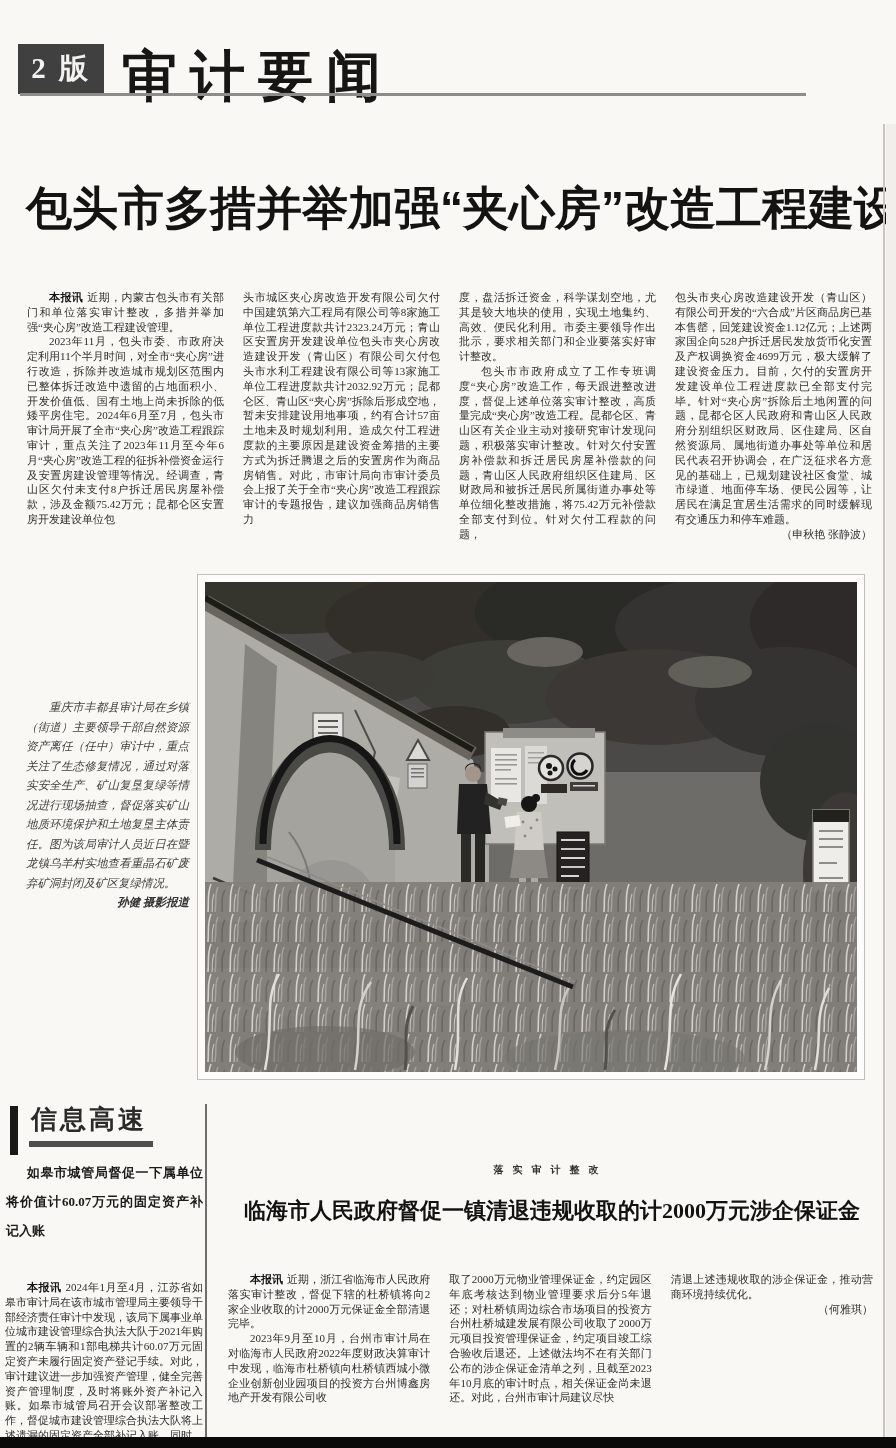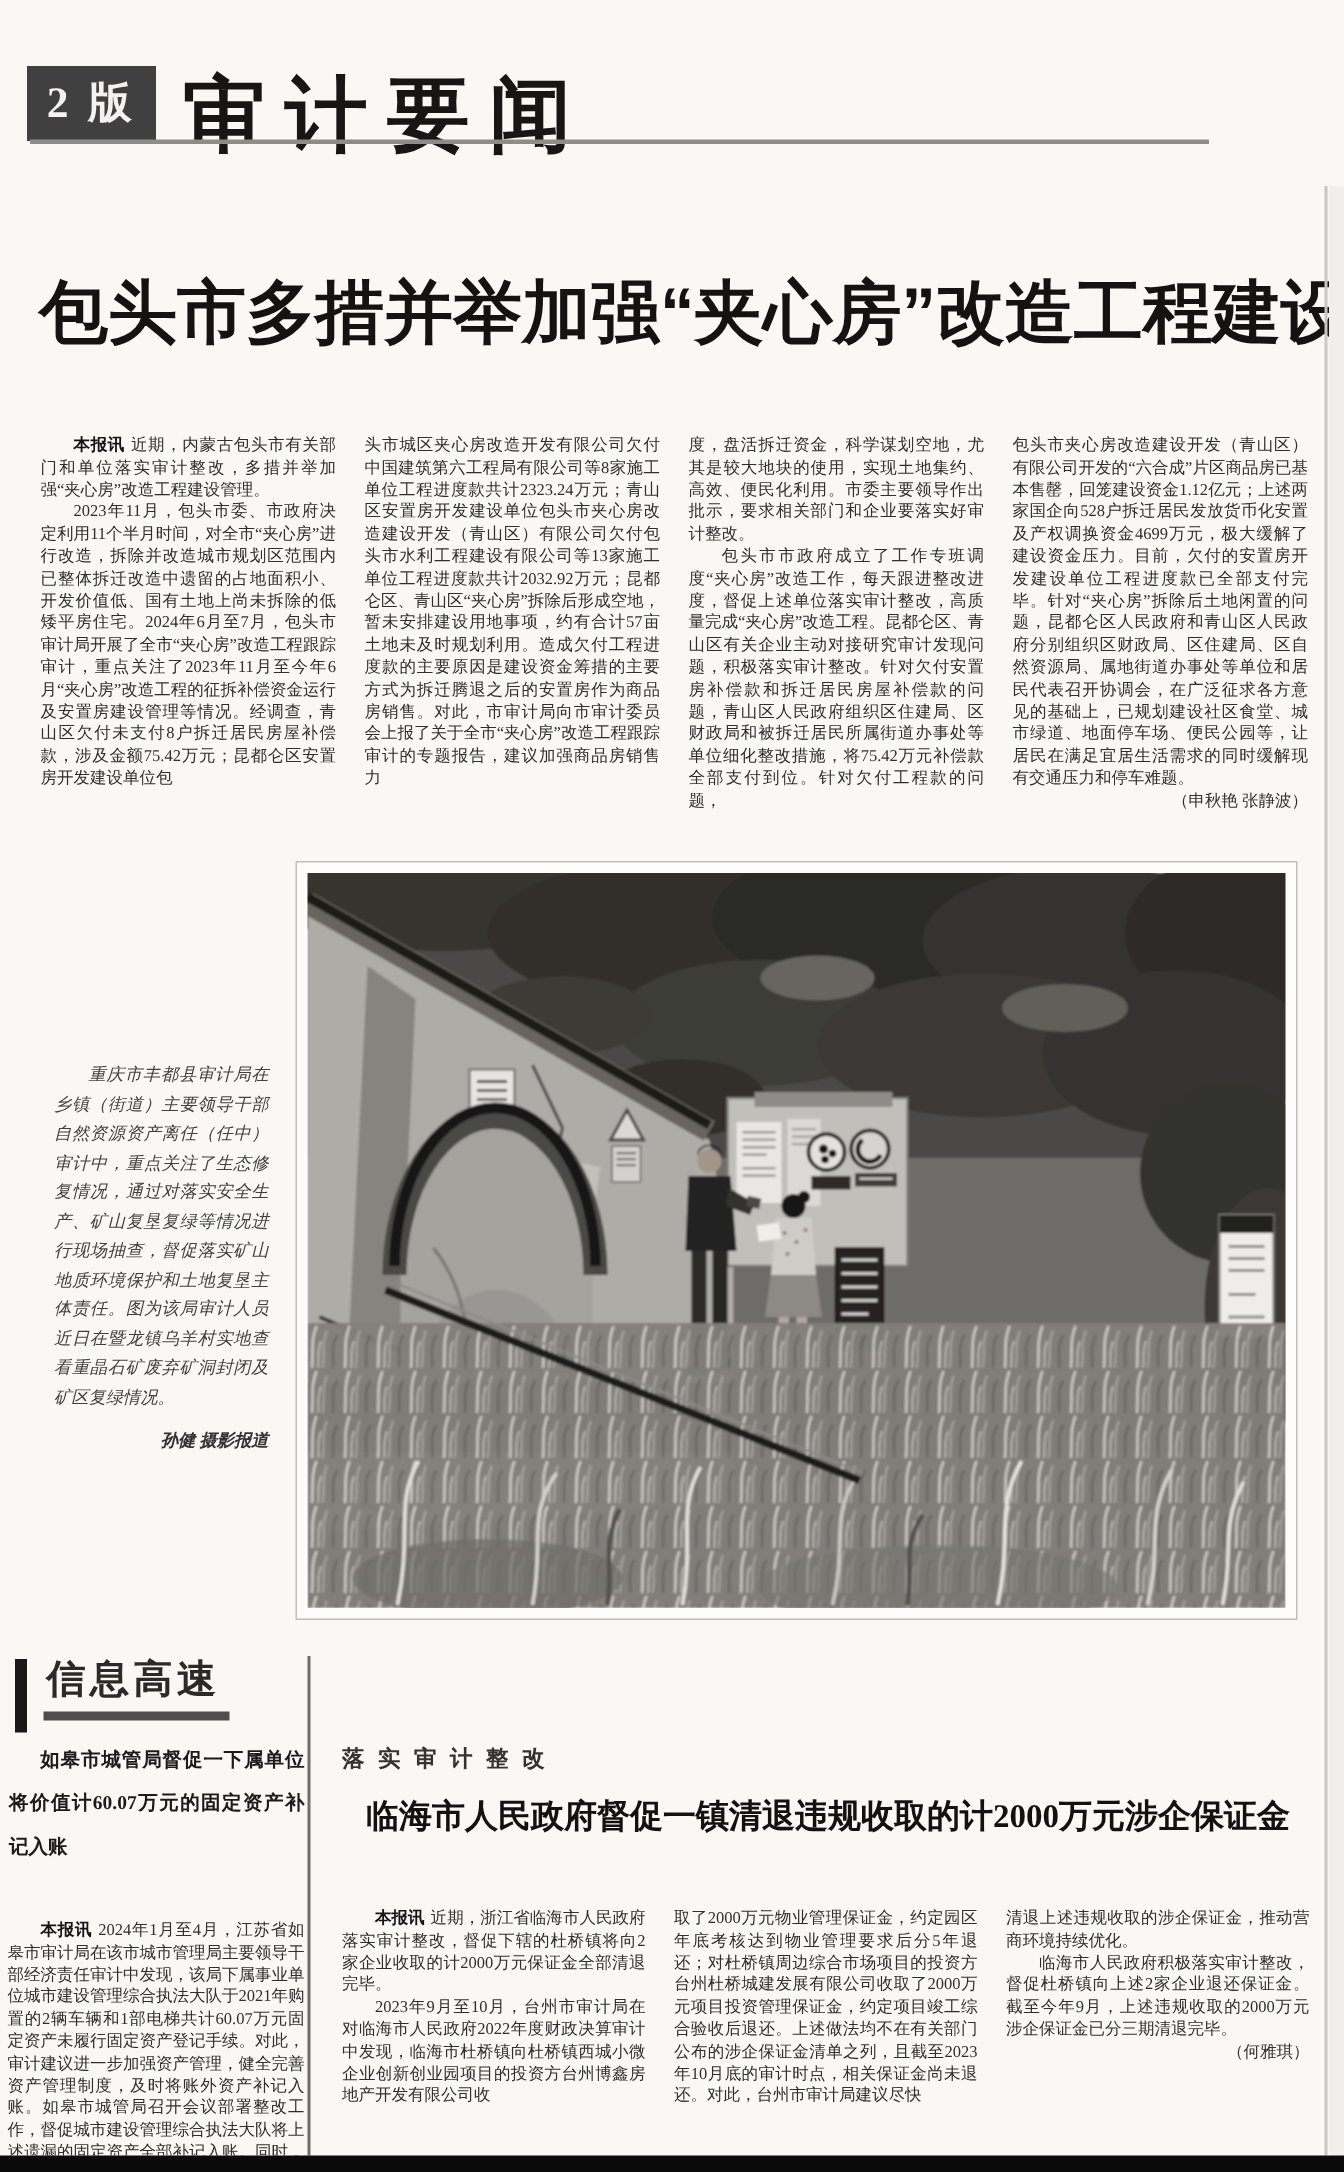--- a/index.html
+++ b/index.html
@@ -30,36 +30,36 @@
   .body-text p.cont{text-indent:0;}
   .body-text b.lead{margin-right:4px;color:#141414;}
   .attr{text-align:right;text-indent:0 !important;}
 
   
   .photo-frame{left:197px;top:574px;width:668px;height:506px;background:#fdfcfa;
     border:1px solid #c2bfba;box-sizing:border-box;padding:7px;}
   .photo-frame svg{display:block;width:652px;height:490px;}
   .caption{left:26px;top:698px;width:163px;font-style:italic;font-size:11.5px;line-height:19.5px;
     text-align:justify;color:#403f3d;}
-  .caption p{margin:10px;text-indent:2em;}
+  .caption p{margin:0;text-indent:2em;}
   .credit{margin-top:14px;text-align:right;font-weight:bold;text-indent:0 !important;color:#333;}
 
   
   .ib-vbar{left:10px;top:1106px;width:8px;height:49px;background:#1a1918;}
   .ib-title{left:31px;top:1102px;font-size:26px;font-weight:900;letter-spacing:3px;color:#2b2a28;
     font-family:"Liberation Sans",sans-serif;}
   .ib-underline{left:29px;top:1141px;width:124px;height:6px;background:#504e4c;}
   .ib-headline{left:6px;top:1158px;width:197px;font-size:13px;line-height:29px;font-weight:900;
     text-align:justify;text-indent:1.6em;color:#1c1b19;}
   .ib-body{left:5px;top:1280px;width:198px;height:157px;overflow:hidden;}
 
   .v-divider{left:205px;top:1104px;width:2px;height:333px;background:#706e6b;}
 
   
-  .kicker{left:228px;top:1163px;width:645px;font-size:15px;font-weight:700;
+  .kicker{left:228px;top:1163px;width:645px;text-align:center;font-size:10px;font-weight:700;
     letter-spacing:9px;color:#34332f;}
   .headline2{left:228px;top:1196px;width:648px;text-align:center;font-size:22px;font-weight:900;
     color:#131211;white-space:nowrap;}
   .cols2{left:228px;top:1272px;width:645px;height:165px;display:flex;gap:19px;overflow:hidden;}
   .cols2 .col{flex:1;}
 </style>
 </head>
 <body>
 
 <div class="page">
@@ -273,21 +273,20 @@
   <div class="abs cols2 body-text">
     <div class="col">
       <p><b class="lead">本报讯</b><span>近期，浙江省临海市人民政府落实审计整改，督促下辖的杜桥镇将向2家企业收取的计2000万元保证金全部清退完毕。</span></p>
       <p>2023年9月至10月，台州市审计局在对临海市人民政府2022年度财政决算审计中发现，临海市杜桥镇向杜桥镇西城小微企业创新创业园项目的投资方台州博鑫房地产开发有限公司收</p>
     </div>
     <div class="col">
       <p class="cont">取了2000万元物业管理保证金，约定园区年底考核达到物业管理要求后分5年退还；对杜桥镇周边综合市场项目的投资方台州杜桥城建发展有限公司收取了2000万元项目投资管理保证金，约定项目竣工综合验收后退还。上述做法均不在有关部门公布的涉企保证金清单之列，且截至2023年10月底的审计时点，相关保证金尚未退还。对此，台州市审计局建议尽快</p>
     </div>
     <div class="col">
       <p class="cont">清退上述违规收取的涉企保证金，推动营商环境持续优化。</p>
-      <p>临海市人民政府积极落实审计整改，督促杜桥镇向上述2家企业退还保证金。截至今年9月，上述违规收取的2000万元涉企保证金已分三期清退完毕。</p>
       <p class="attr">（何雅琪）</p>
     </div>
   </div>
 
   <div class="abs edge-line"></div>
   <div class="abs edge-shade"></div>
   <div class="abs bottom-bar"></div>
 
 </div>
 

